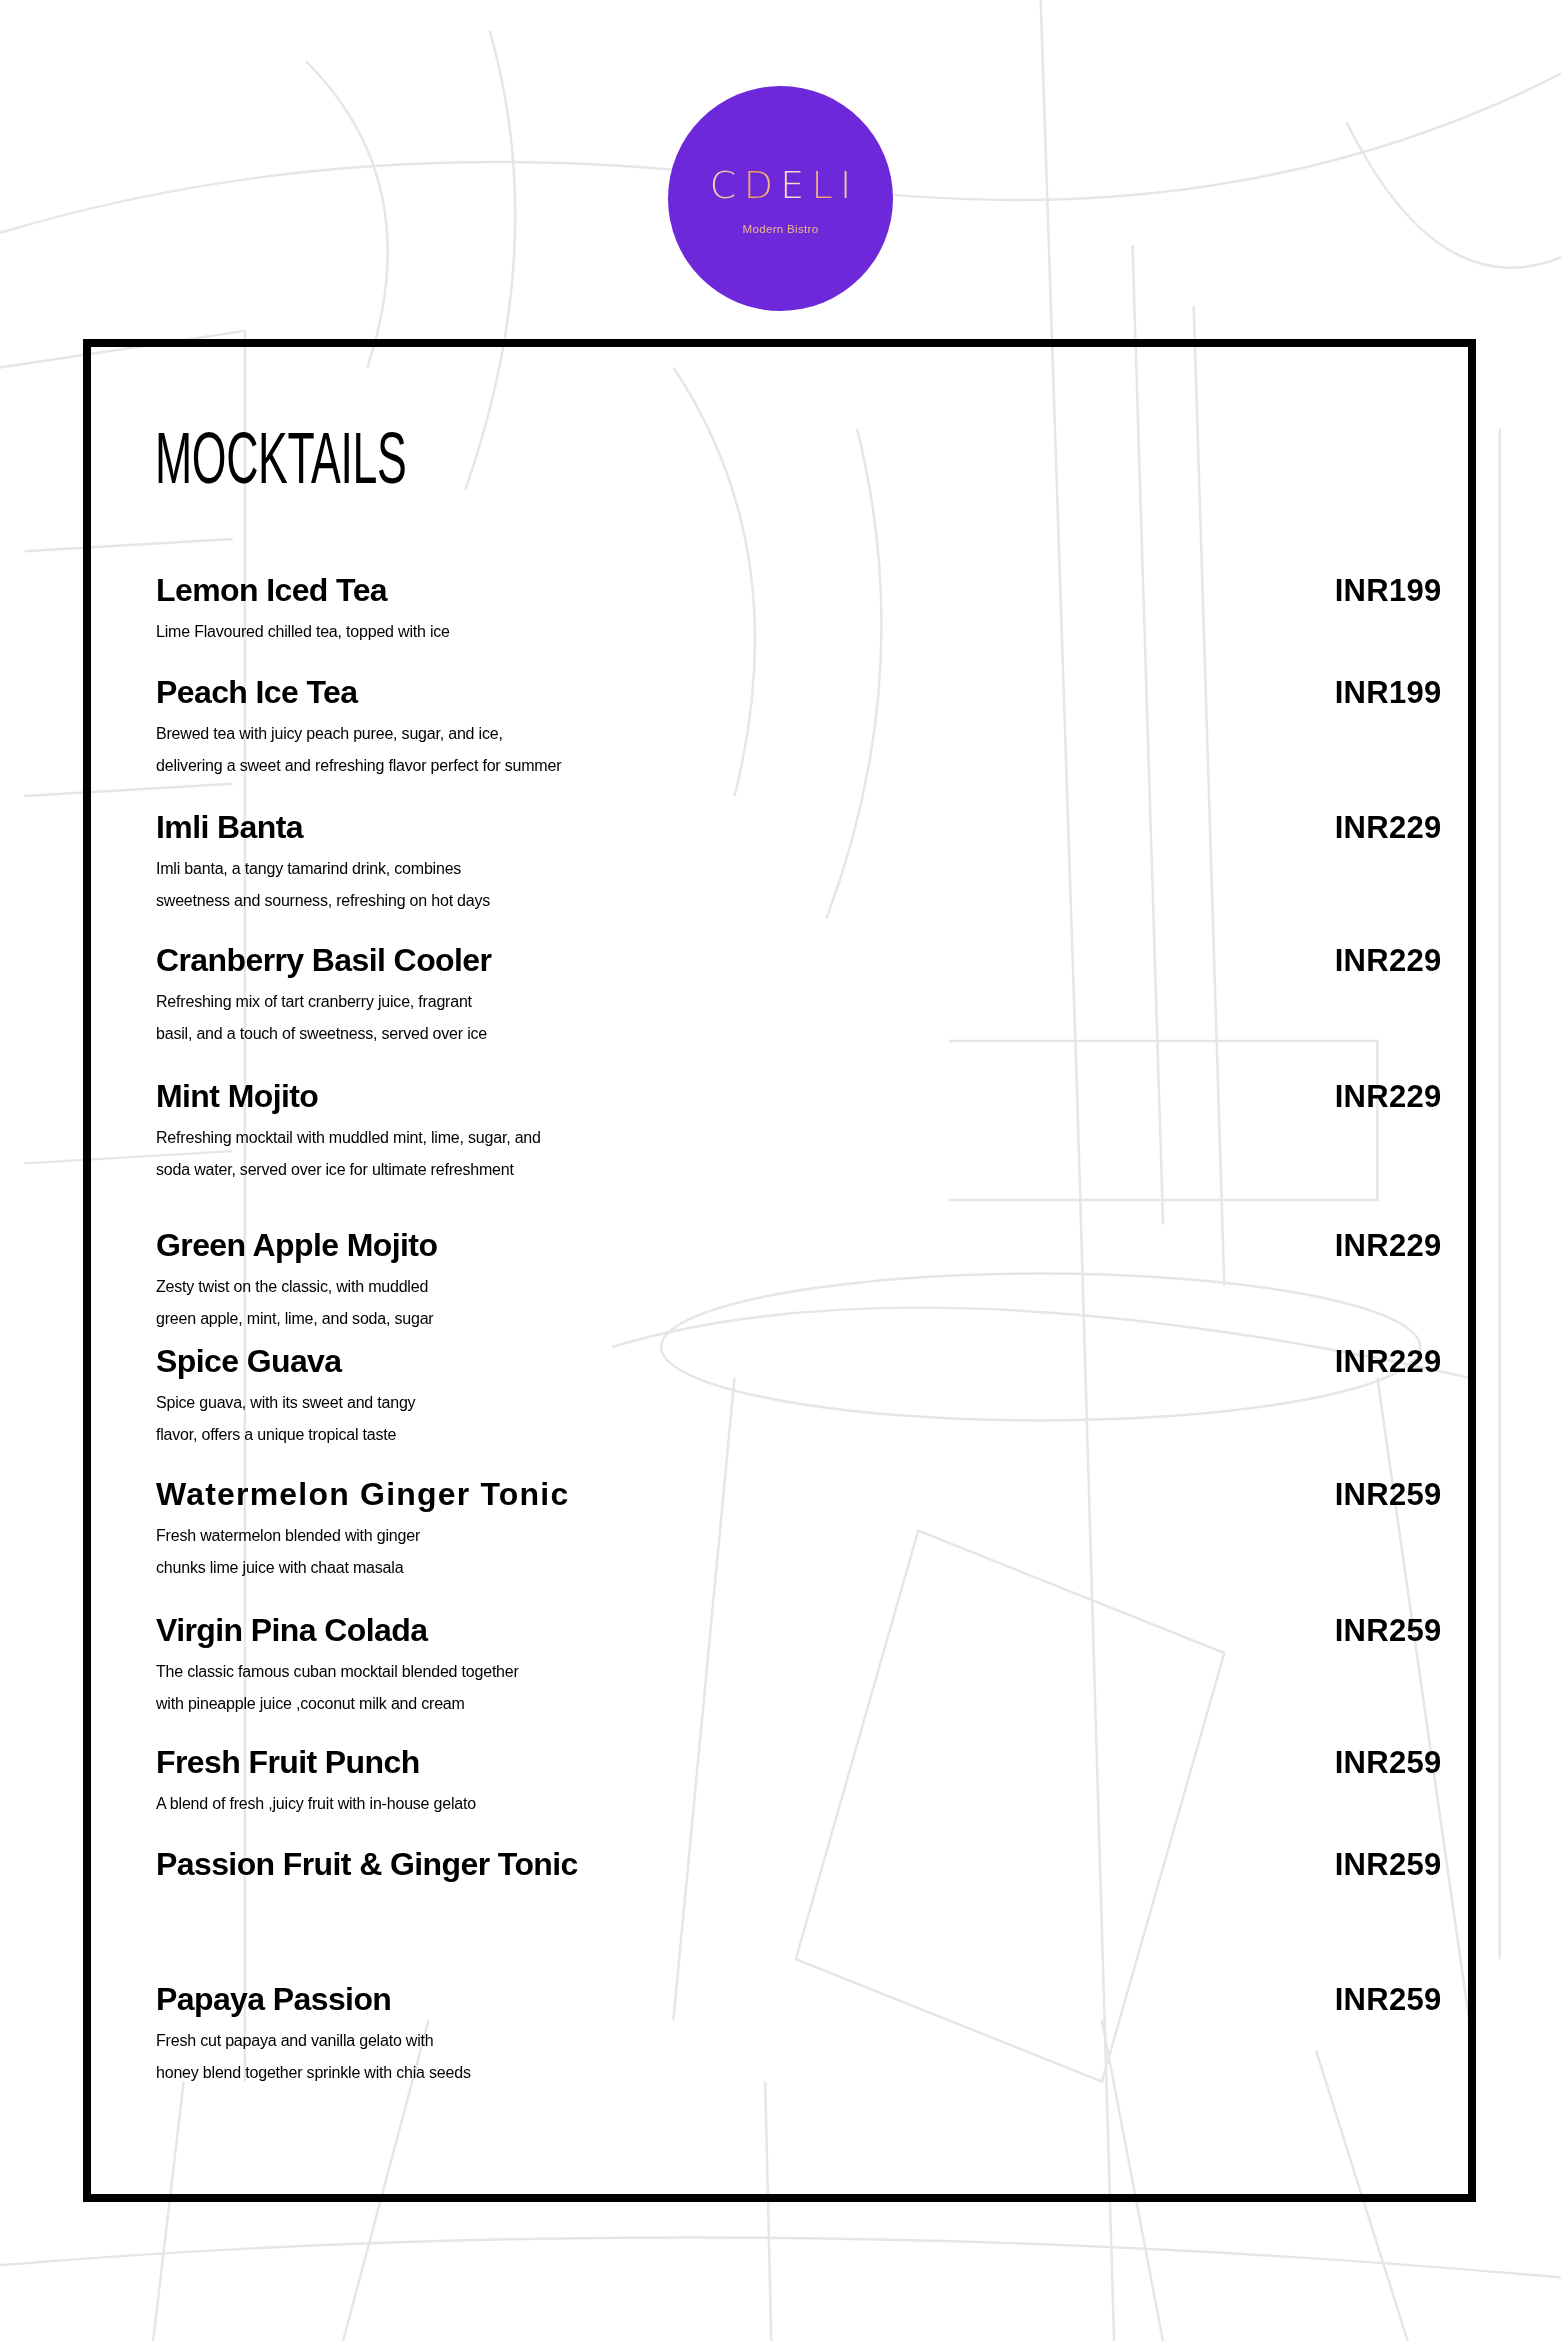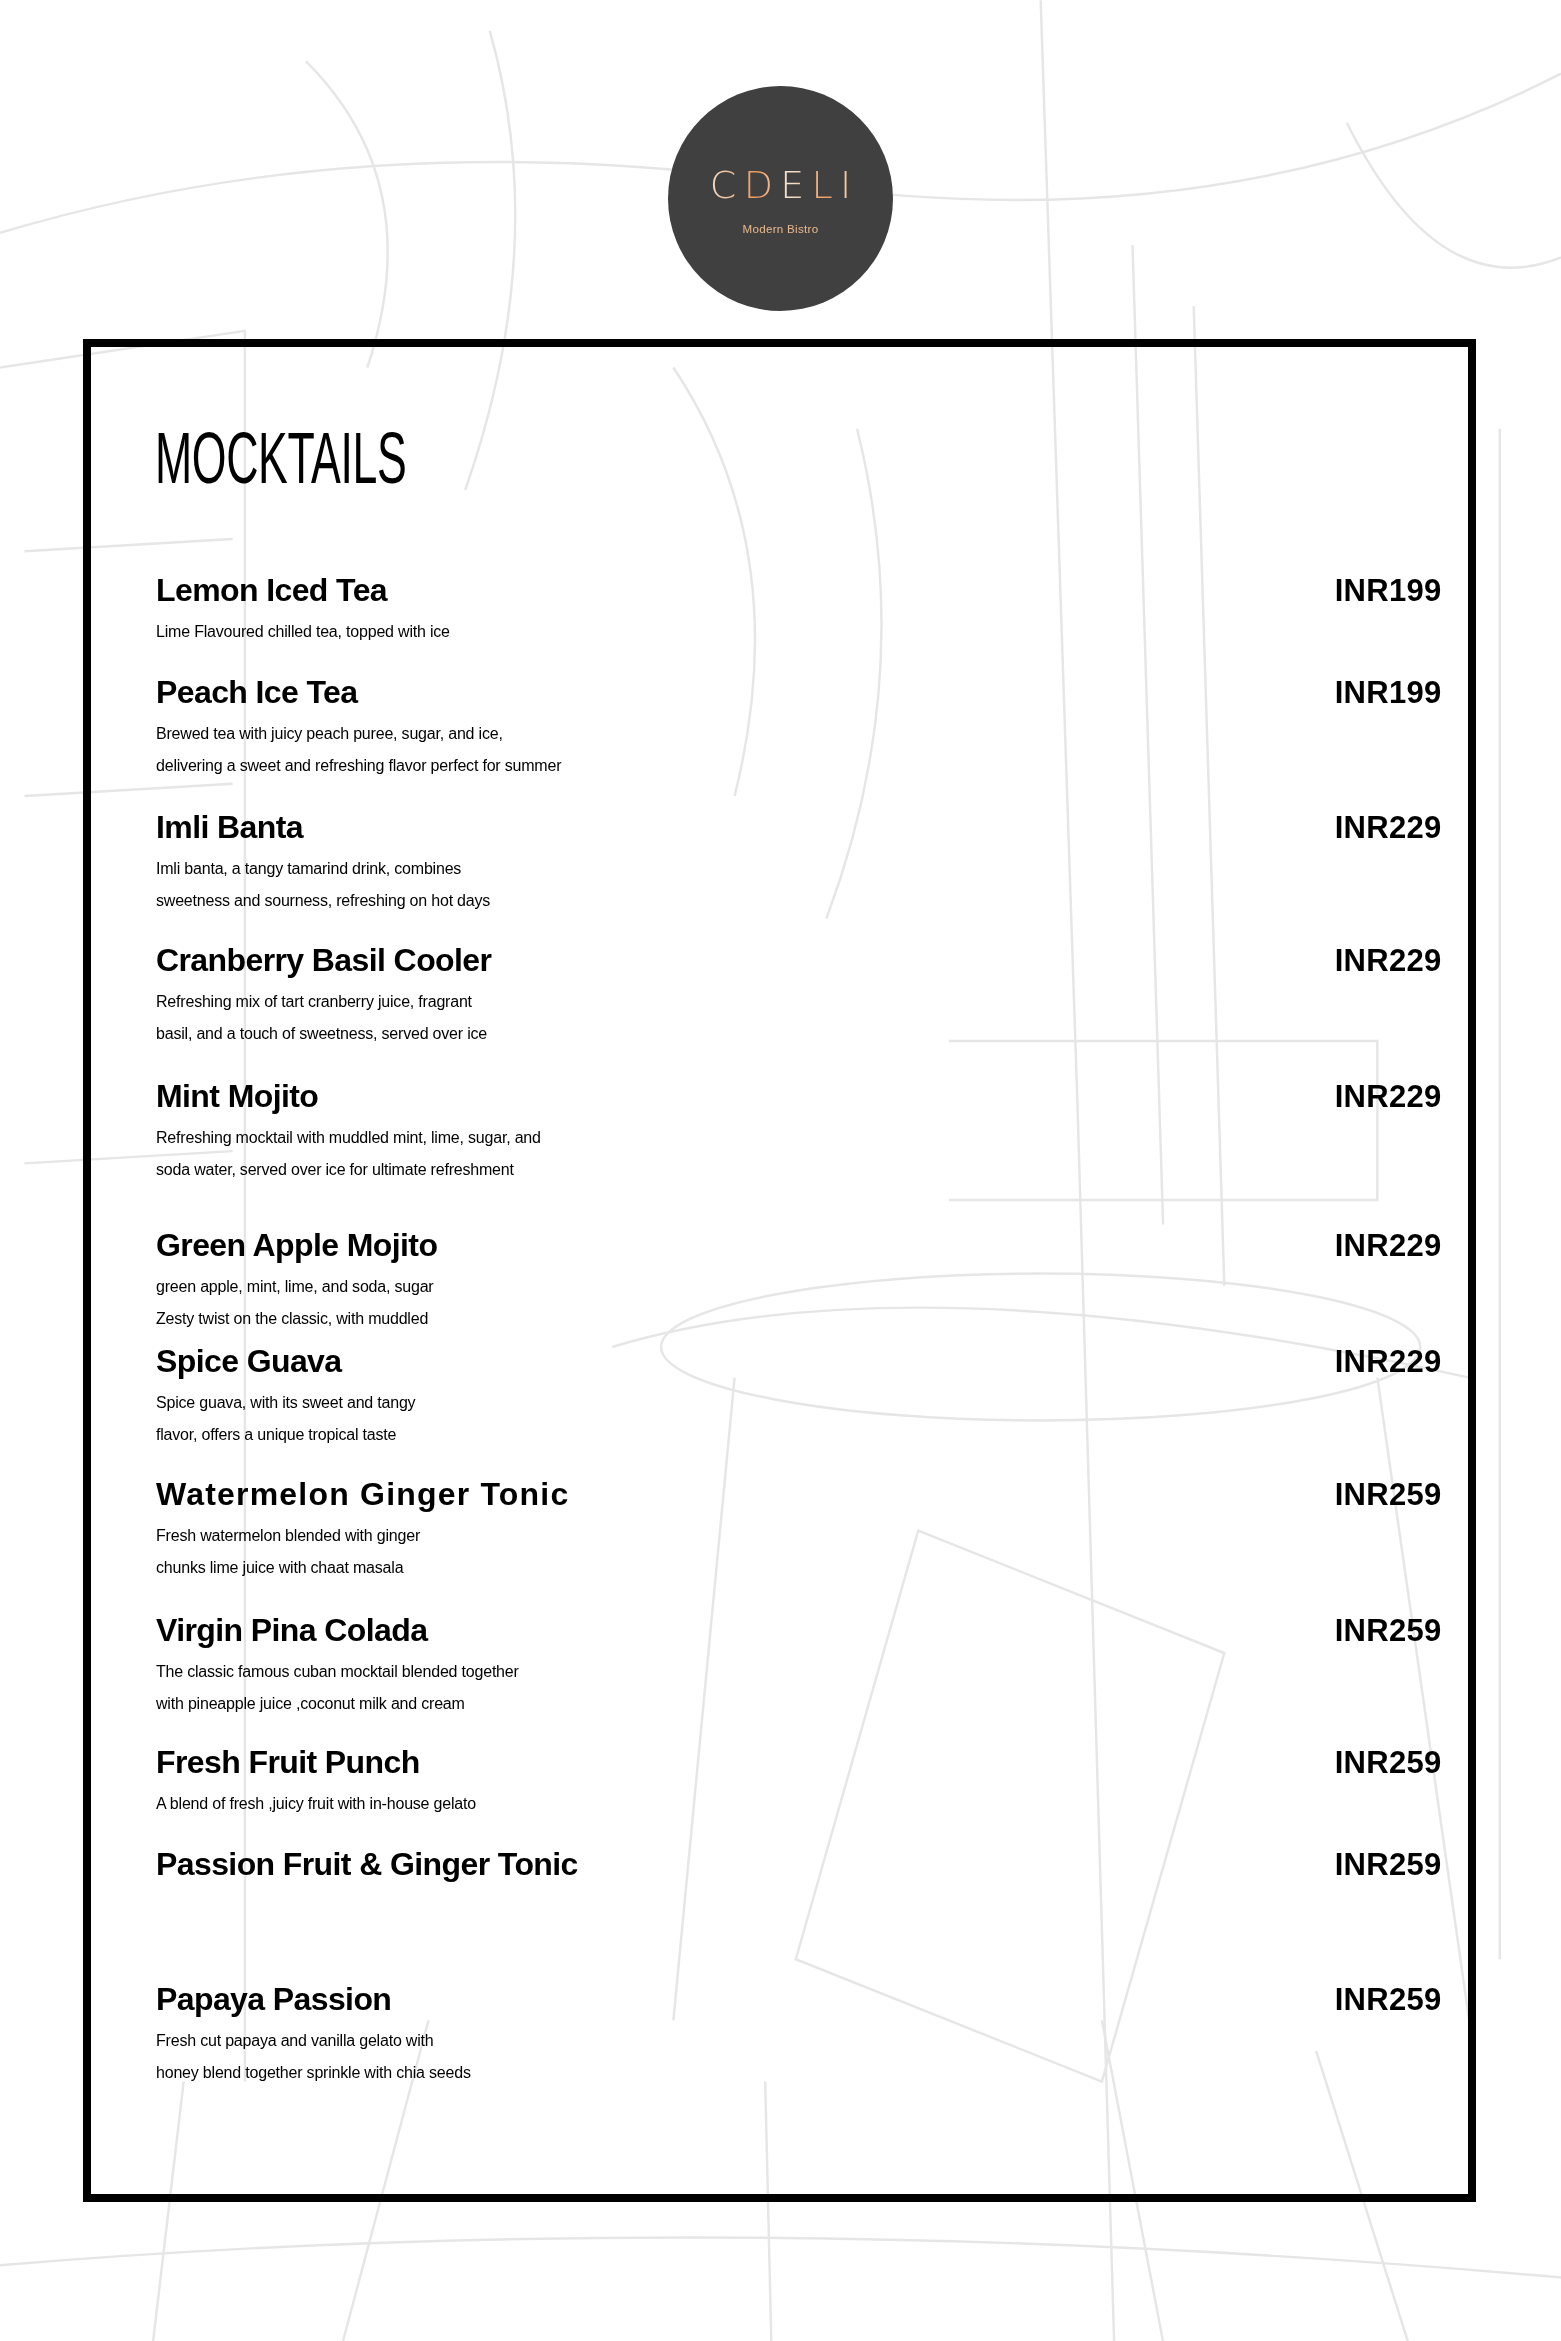--- a/index.html
+++ b/index.html
@@ -5,21 +5,21 @@
   html, body { margin: 0; padding: 0; }
   body {
     width: 1561px; height: 2342px; position: relative; overflow: hidden;
     background: #ffffff;
     font-family: "Liberation Sans", sans-serif;
     color: #000;
   }
   .bg-sketch { position: absolute; left: 0; top: 0; width: 1561px; height: 2342px; z-index: 0; }
   .logo {
     position: absolute; left: 668px; top: 86px; width: 225px; height: 225px;
-    border-radius: 50%; background: #404040; z-index: 2;
+    border-radius: 50%; background: #6d28d9; z-index: 2;
     display: flex; flex-direction: column; align-items: center; justify-content: center;
   }
   .logo-word {
     font-family: "DejaVu Sans", sans-serif; font-weight: 200;
     font-size: 38px; letter-spacing: 7.3px; line-height: 1;
     color: #f0c9a0; margin-top: 4.9px; padding-left: 7.3px;
     background: linear-gradient(90deg, #f6e6d6 0%, #ee9a5b 35%, #f6e6d6 55%, #ee9a5b 80%, #f6e6d6 100%);
     -webkit-background-clip: text; background-clip: text; -webkit-text-fill-color: transparent;
   }
   .logo-sub {
@@ -124,22 +124,22 @@
       <div class="price">INR229</div>
       <div class="item-desc">
         <span class="line">Refreshing mocktail with muddled mint, lime, sugar, and</span>
         <span class="line">soda water, served over ice for ultimate refreshment</span>
       </div>
     </div>
     <div class="item" style="top: 1227px;">
       <div class="item-name">Green Apple Mojito</div>
       <div class="price">INR229</div>
       <div class="item-desc">
+        <span class="line">Zesty twist on the classic, with muddled</span>
         <span class="line">green apple, mint, lime, and soda, sugar</span>
-        <span class="line">Zesty twist on the classic, with muddled</span>
       </div>
     </div>
     <div class="item" style="top: 1343px;">
       <div class="item-name">Spice Guava</div>
       <div class="price">INR229</div>
       <div class="item-desc">
         <span class="line">Spice guava, with its sweet and tangy</span>
         <span class="line">flavor, offers a unique tropical taste</span>
       </div>
     </div>

